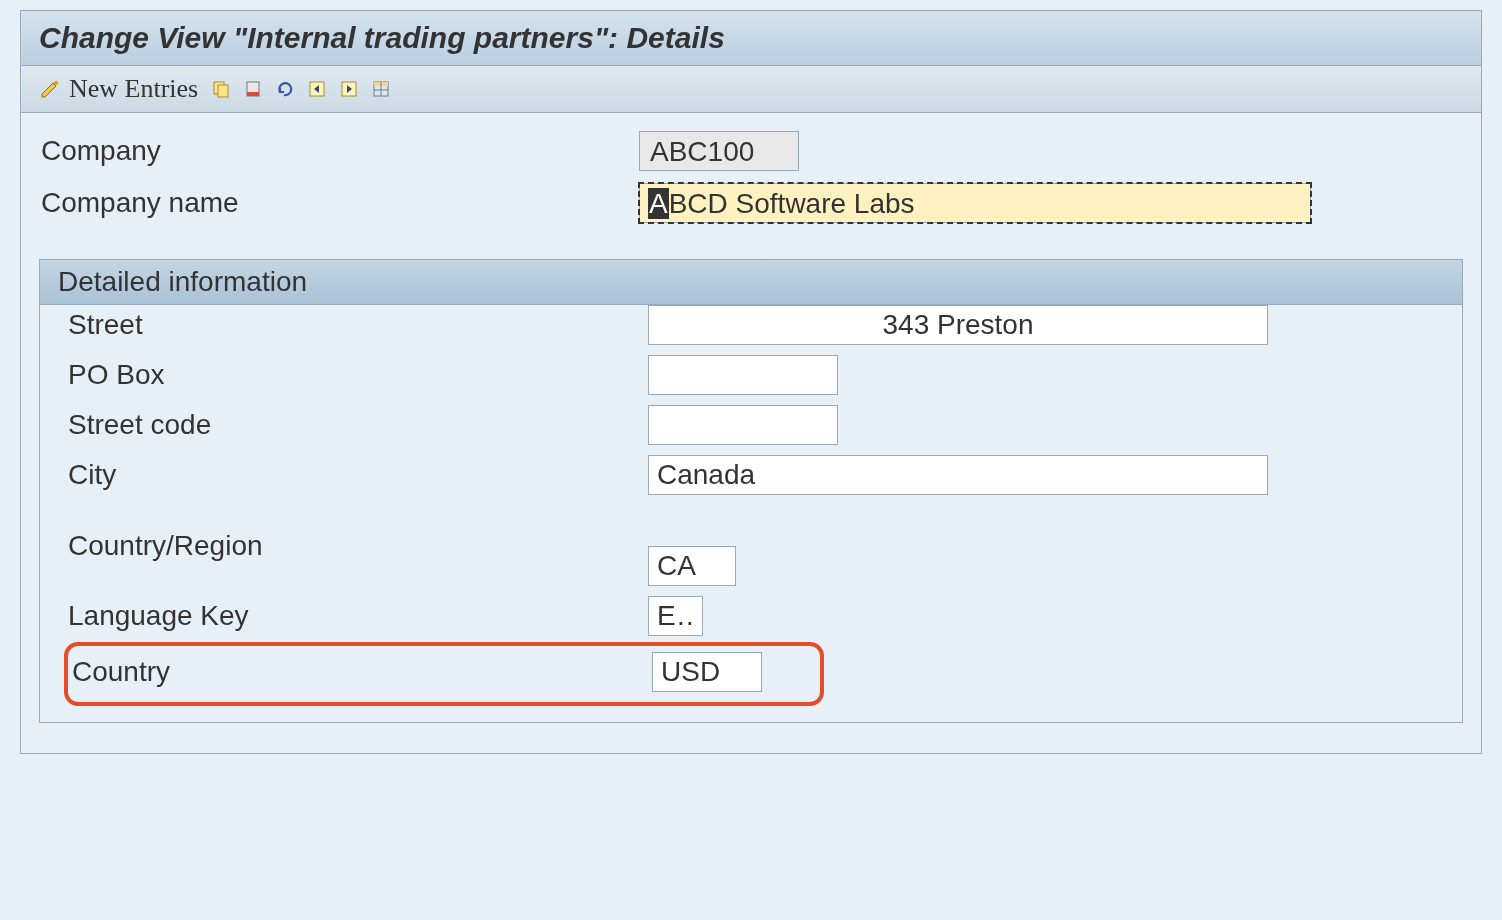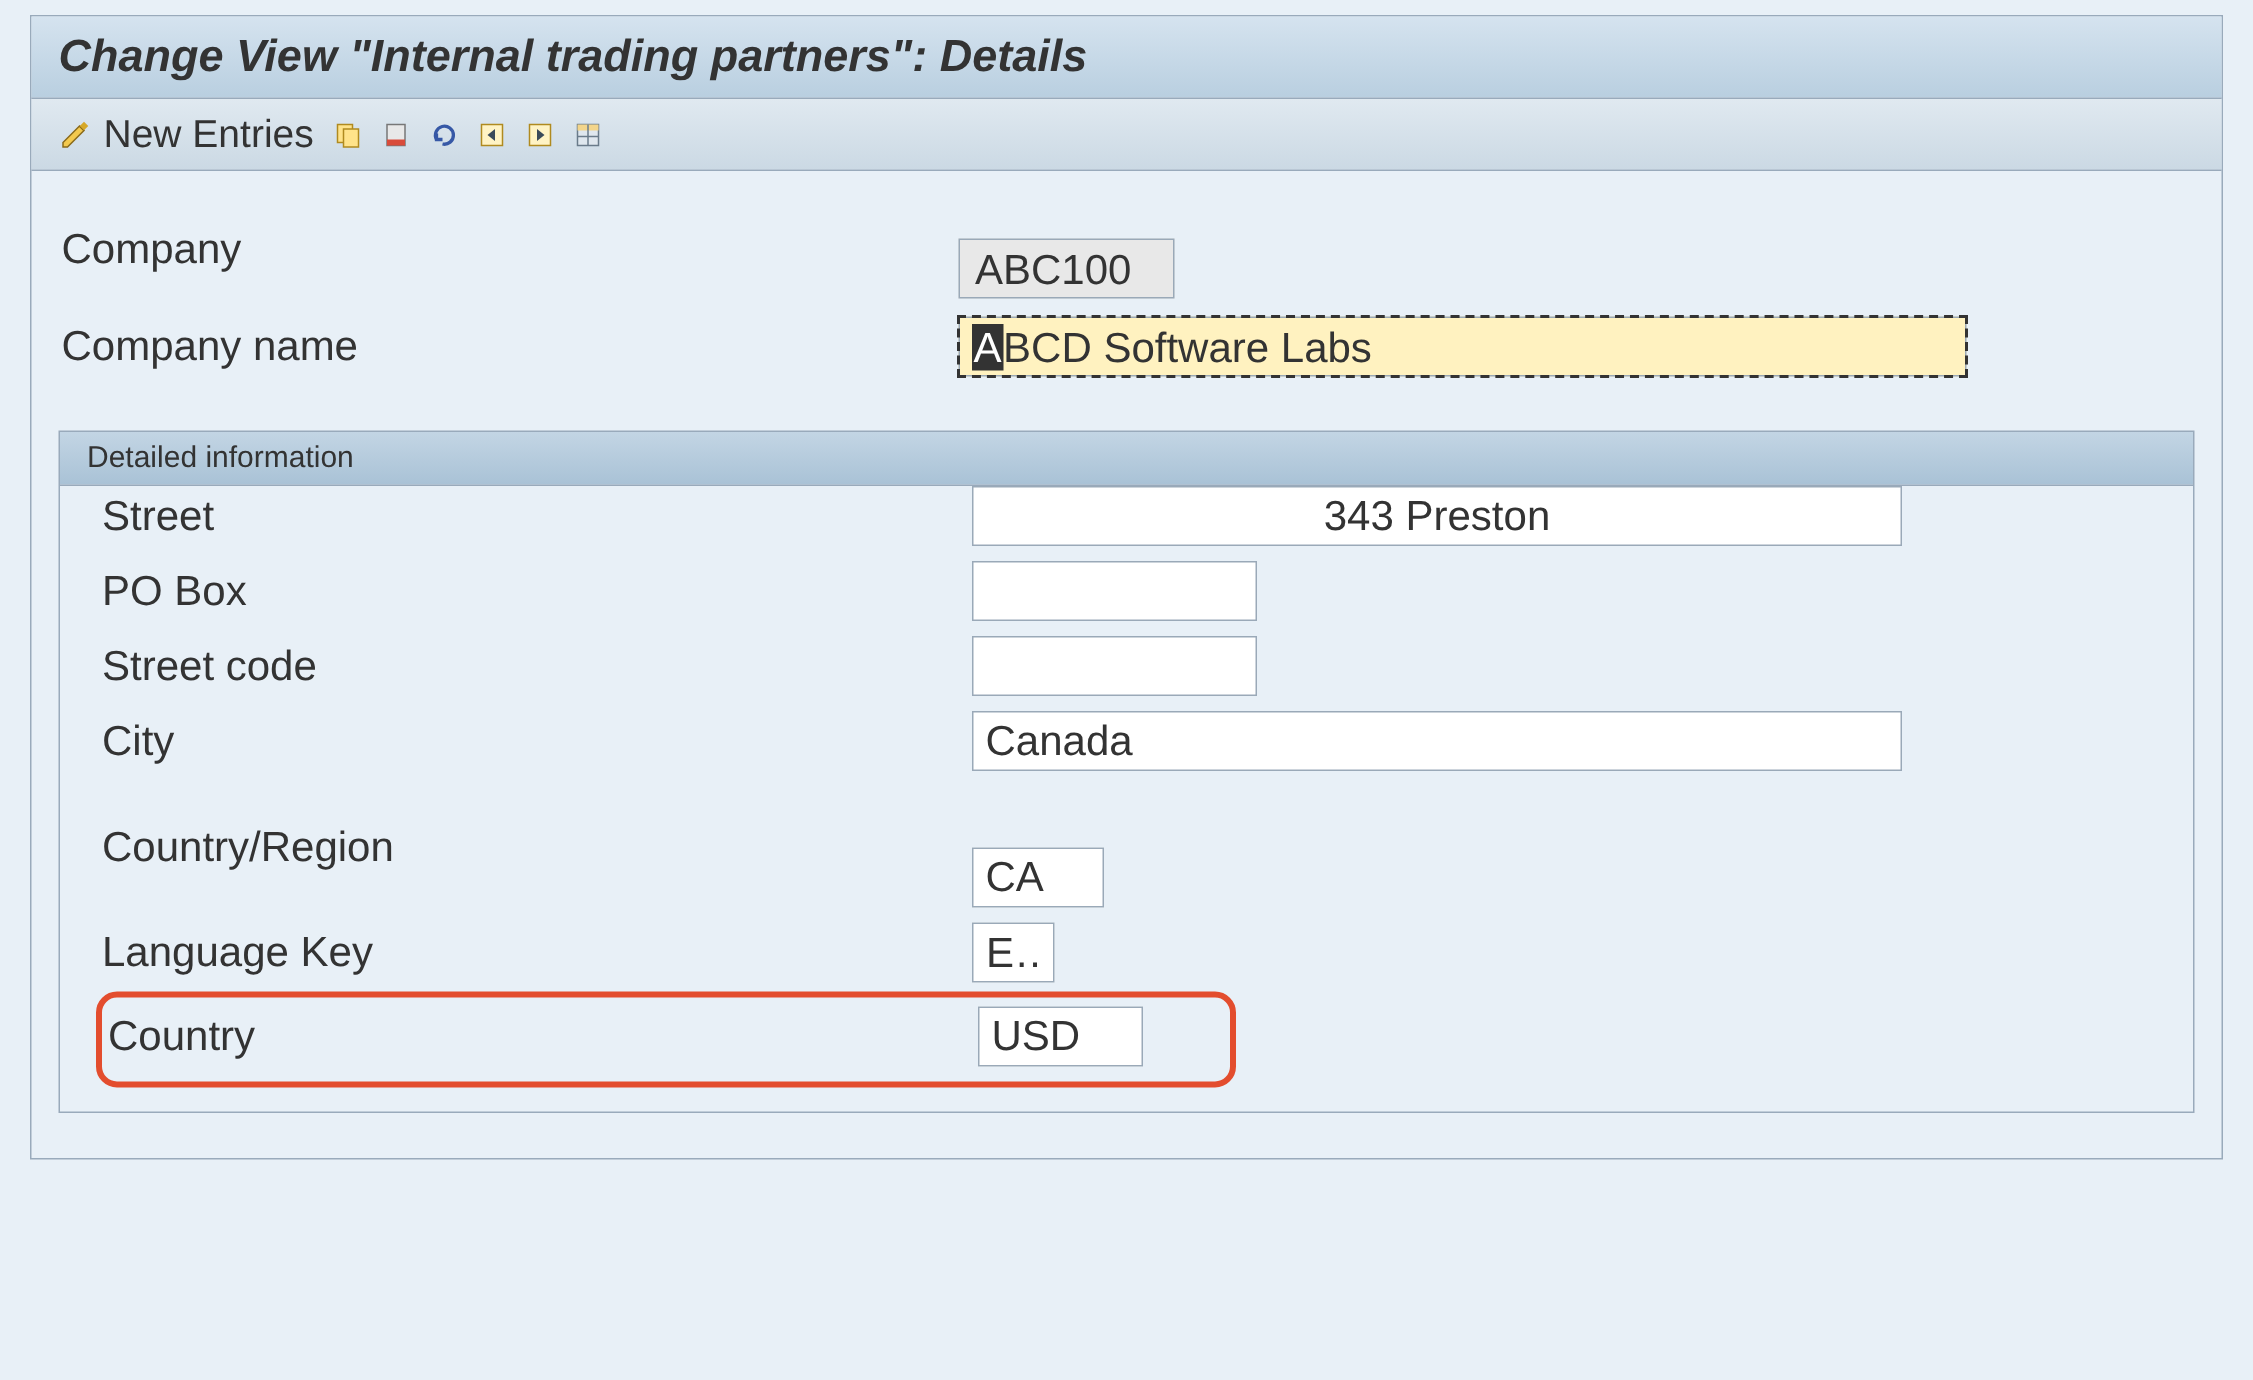--- a/index.html
+++ b/index.html
@@ -27,20 +27,21 @@
       color: #333;
     }
     .toolbar {
       background: linear-gradient(to bottom, #e0e9f0 0%, #cbd9e4 100%);
       padding: 6px 12px;
       border-bottom: 1px solid #99aabb;
       display: flex;
       align-items: center;
       gap: 6px;
       font-size: 26px;
+      font-family: Liberation Serif, serif;
     }
     .toolbar .tb-icon { display: inline-flex; align-items: center; justify-content: center; width: 26px; height: 26px; cursor: pointer; }
     .toolbar .new-entries-btn {
       display: flex;
       align-items: center;
       gap: 6px;
       cursor: pointer;
       color: #333;
       padding: 2px 4px;
     }
@@ -91,21 +92,21 @@
       padding: 0 1px;
     }
     .group-box {
       margin-top: 36px;
       border: 1px solid #99aabb;
       background: #e8f0f7;
     }
     .group-header {
       background: linear-gradient(to bottom, #c3d5e4 0%, #a9c2d6 100%);
       padding: 6px 18px;
-      font-size: 20px;
+      font-size: 28px;
       color: #333;
       border-bottom: 1px solid #99aabb;
     }
     .group-content {
       padding: 0 18px 24px 18px;
     }
     .group-content .form-row { margin-bottom: 10px; }
     .group-content .form-label { width: 590px; padding-left: 10px; }
     .highlight-row {
       position: relative;
@@ -182,21 +183,21 @@
           <line x1="10" y1="3" x2="10" y2="17" stroke="#6a7b8a"></line>
           <line x1="3" y1="11" x2="17" y2="11" stroke="#6a7b8a"></line>
         </svg>
     </span>
   </div>
 
   <div class="content">
 
     <div class="form-row">
       <div class="form-label">Company</div>
-      <div class="text-display" style="width:144px;margin-top:27px;">ABC100</div>
+      <div class="text-display" style="width:160px;">ABC100</div>
     </div>
 
     <div class="form-row">
       <div class="form-label">Company name</div>
       <div class="text-input focused-input"><span class="cursor-highlight">A</span><span>BCD Software Labs</span></div>
     </div>
 
 
     <div class="group-box">
       <div class="group-header">Detailed information</div>

